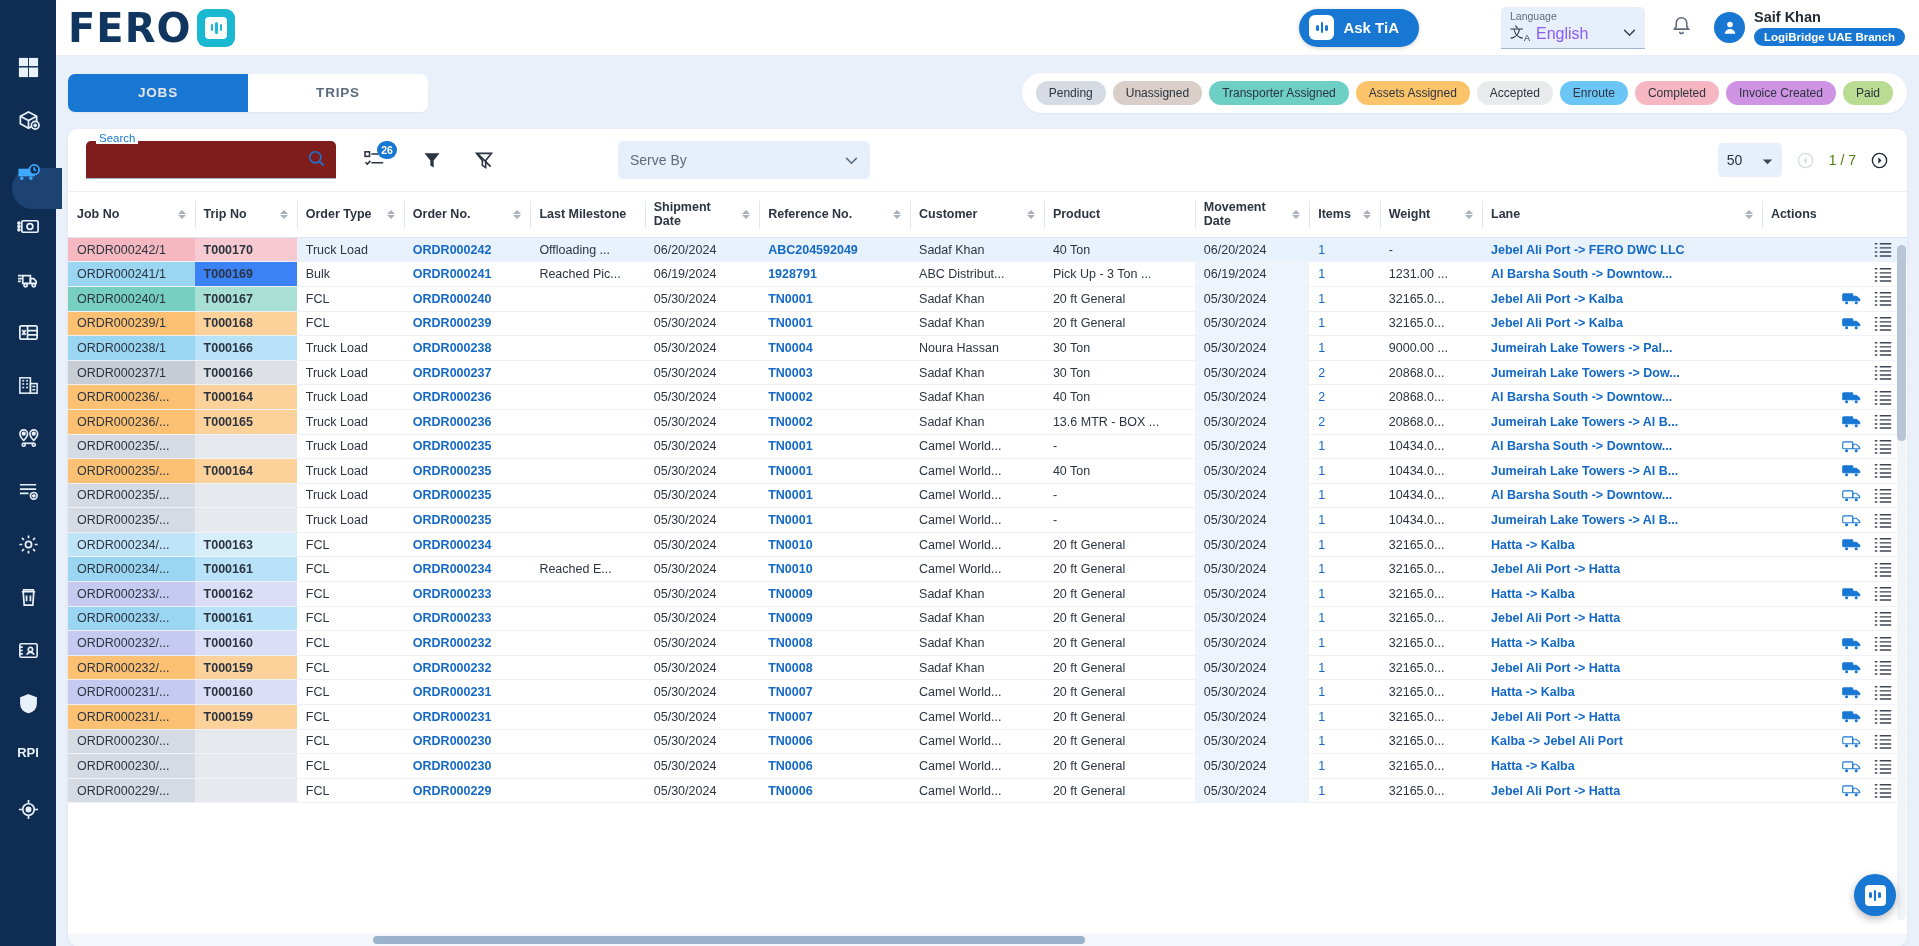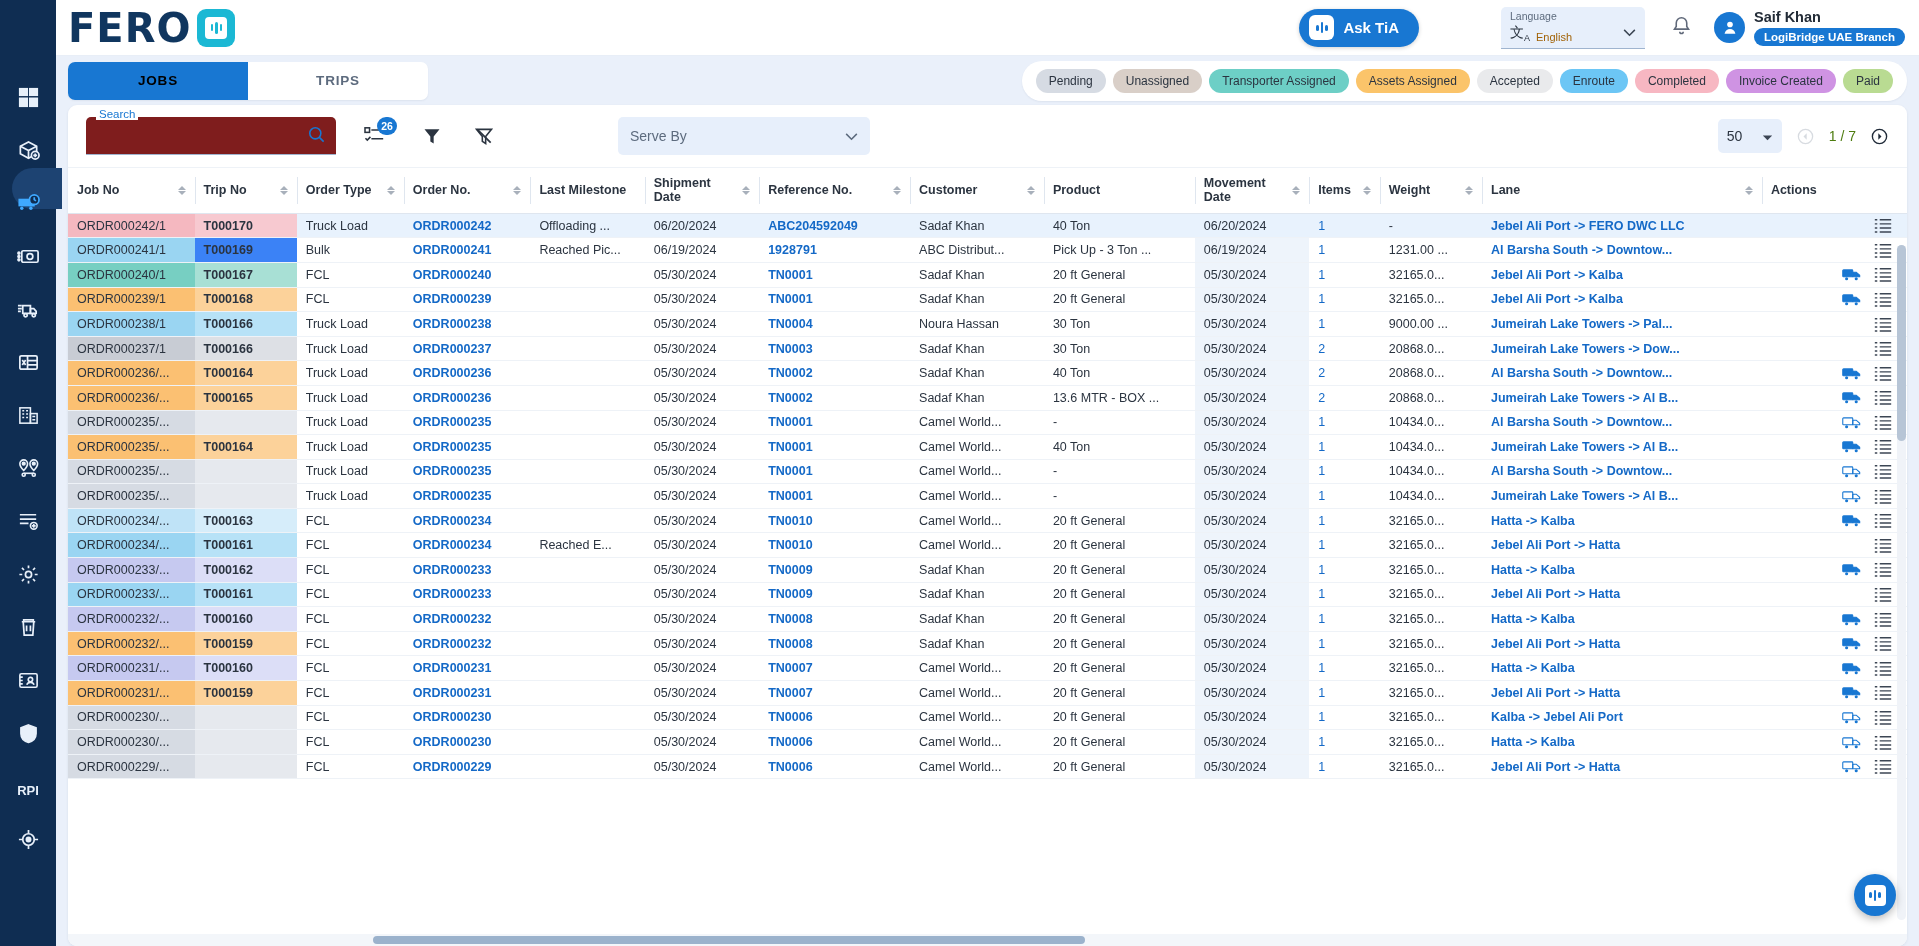--- a/index.html
+++ b/index.html
@@ -17,34 +17,34 @@
   #sidebar {
     width: 56px; height: 946px;
     background: #0f2d52;
     display: flex; flex-direction: column; align-items: center;
     padding-top: 56px;
     flex: 0 0 56px;
     z-index: 5;
   }
   .side-item {
     width: 44px; height: 53px;
-    display: flex; align-items: flex-end; justify-content: center;
+    display: flex; align-items: flex-start; justify-content: center;
     position: relative;
     cursor: pointer;
   }
   .side-item svg { width: 23px; height: 23px; display: block; }
   .side-item.active::before {
     content: ""; position: absolute; left: 6px; top: 6px;
     width: 50px; height: 41px; border-radius: 21px 0 0 21px;
     background: #1d4372;
   }
   .side-item svg { position: relative; z-index: 1; }
 
   
-  #main { flex: 1; display: flex; flex-direction: column; min-width: 0; }
+  #main { flex: 1; display: flex; flex-direction: column; min-width: 0; gap: 12px; }
 
   
   #header {
     height: 56px; background: #ffffff;
     display: flex; align-items: center;
     padding: 0 14px 0 0;
     position: relative;
     border-bottom: 1px solid #e8eef7;
   }
   #hamburger {
@@ -86,21 +86,21 @@
   #ask-tia .mark i:nth-child(3){ height:6px; }
 
   #lang {
     margin-left: 82px; background: #e7effb; border-radius: 5px 5px 0 0;
     border-bottom: 1px solid #9fb4cf;
     height: 42px; width: 144px; position: relative;
     display: flex; align-items: flex-end; padding: 0 8px 5px 9px; gap: 6px;
     cursor: pointer;
   }
   #lang .lbl { position: absolute; top: 3px; left: 9px; font-size: 10.5px; color: #5d6b7e; }
-  #lang .val { font-size: 11px; color: #a16207; margin-top: 36px; }
+  #lang .val { font-size: 16px; color: #8b5cf6; margin-top: 36px; }
   #lang .tr-icon { font-size: 14px; color: #2b3440; line-height: 1; }
   #lang .chev { position: absolute; right: 9px; bottom: 8px; }
 
   #bell { margin-left: 26px; cursor: pointer; }
   #user { display: flex; align-items: center; gap: 9px; margin-left: 22px; cursor: pointer; }
   #user .avatar {
     width: 31px; height: 31px; border-radius: 50%; background: #1877d2;
     display: flex; align-items: center; justify-content: center;
   }
   #user .uname { font-size: 14.5px; font-weight: 700; color: #222b36; line-height: 1.15; }
@@ -110,21 +110,21 @@
   }
 
   
   #sub-header { height: 49px; display: flex; align-items: center; padding: 0 12px 0 12px; gap: 10px; }
   #tabs {
     background: #fff; border-radius: 7px; display: flex; overflow: hidden;
     width: 360px; height: 38px; flex: 0 0 360px; box-shadow: 0 1px 2px rgba(20,40,70,.06);
   }
   .tab { flex: 1; display: flex; align-items: center; justify-content: center;
     font-size: 13.5px; font-weight: 700; letter-spacing: .8px; color: #5d6b7e; cursor: pointer; }
-  .tab.active { background: #1877d2; color: #000000; }
+  .tab.active { background: #1877d2; color: #e5e5e5; }
   #status-strip {
     margin-left: auto; background: #fff; border-radius: 20px; height: 40px;
     display: flex; align-items: center; gap: 7px; padding: 0 14px;
     box-shadow: 0 1px 2px rgba(20,40,70,.06);
   }
   .pill { border-radius: 13px; font-size: 12px; padding: 5px 13px; cursor: pointer; white-space: nowrap; color: #2b3440; }
 
   
   #content-card {
     background: #fff; border-radius: 9px; margin: 0 12px 0 12px;

